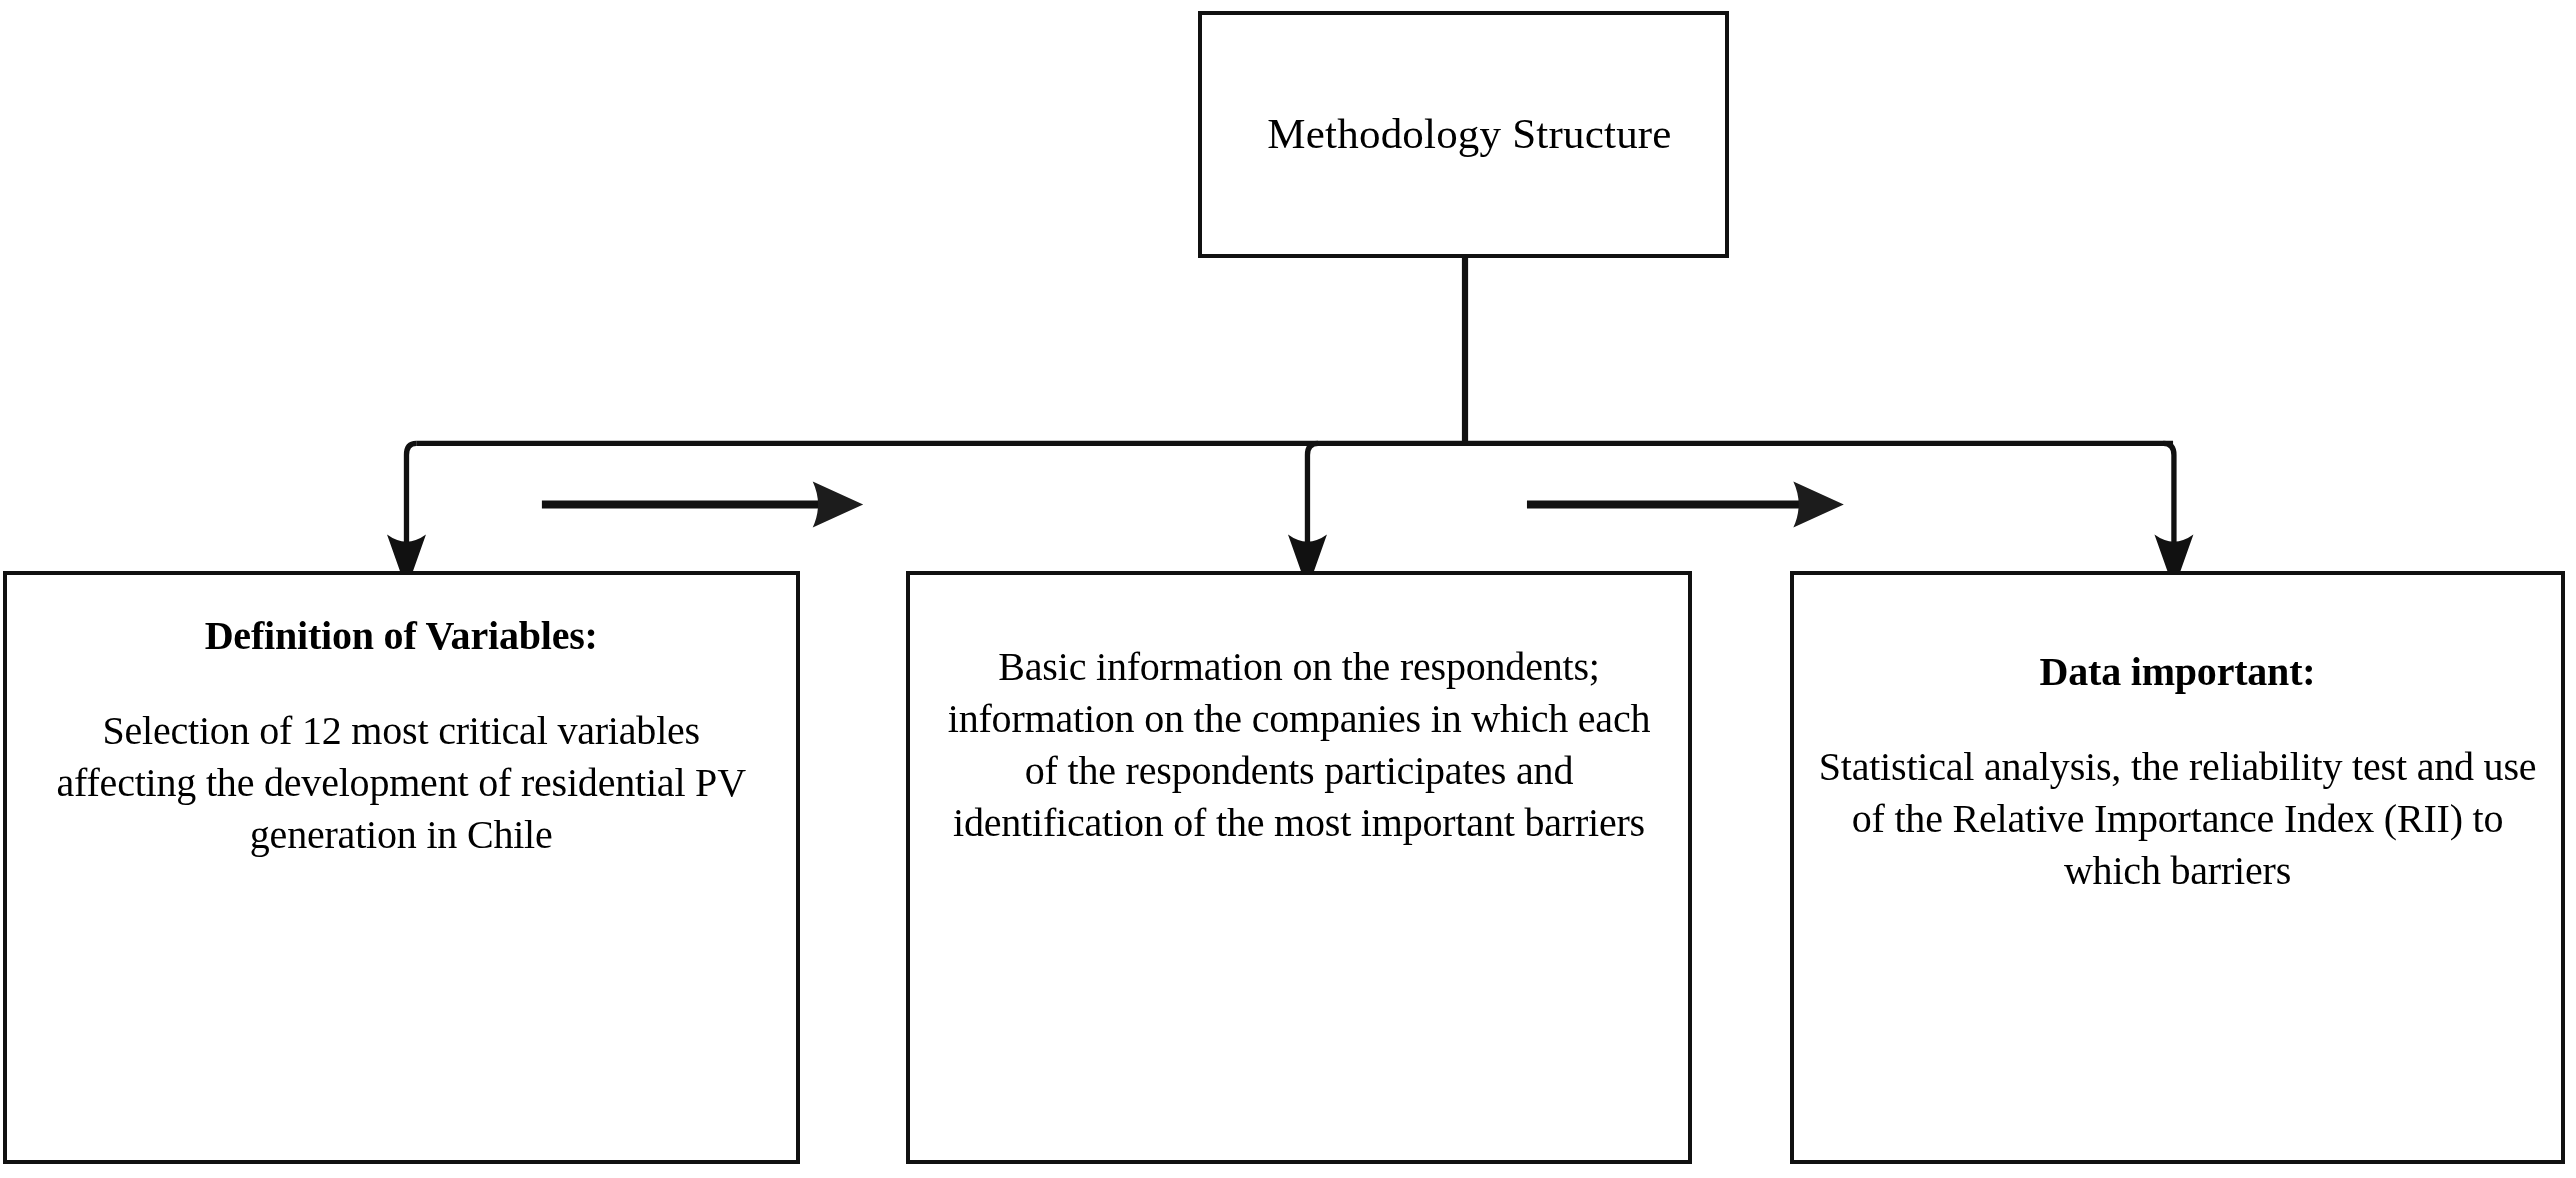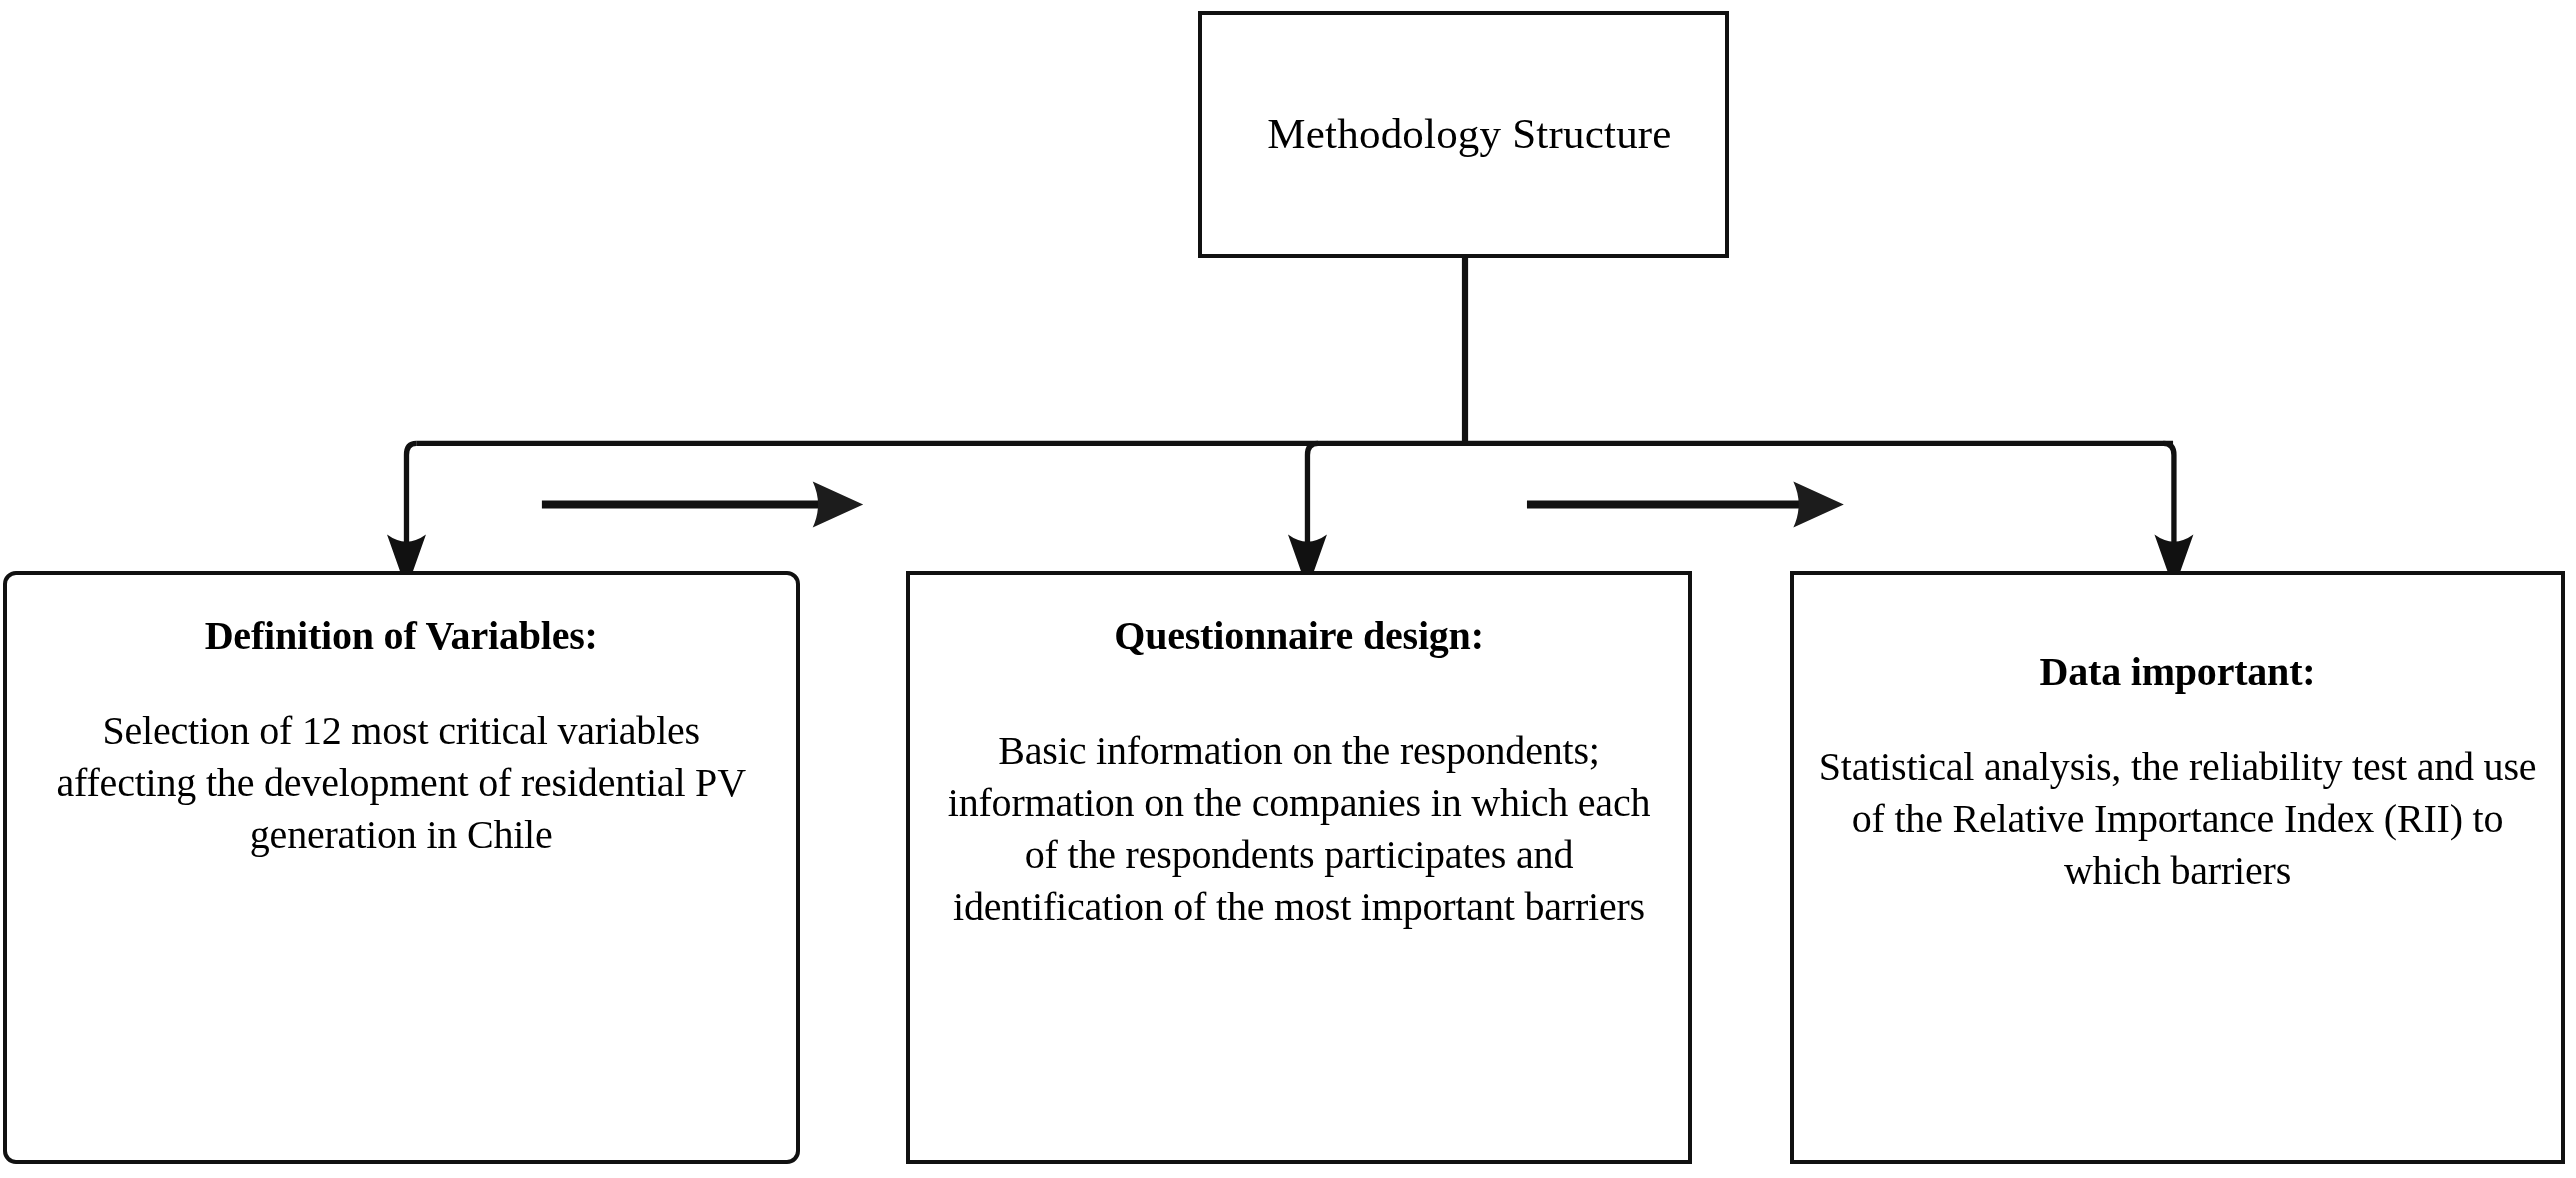--- a/index.html
+++ b/index.html
@@ -49,21 +49,21 @@
     font-weight: normal;
     letter-spacing: 0.2px;
     margin-left: 12px;
   }
   
   .leaf-box {
     top: 571px;
     height: 593px;
     padding: 0 23px;
   }
-  #node-variables-box { left: 2.7px;    width: 797px; border-radius: 13px; }
+  #node-variables-box { left: 2.7px;    width: 797px; }
   #node-questionnaire-box { left: 906px; width: 786px; }
   #node-analysis-box { left: 1790px; width: 775px; }
 
   .leaf-heading {
     font-weight: bold;
     font-size: 40px;
     line-height: 1.18;
     text-align: center;
     letter-spacing: -0.2px;
     width: 100%;
@@ -114,21 +114,20 @@
     <div class="node-title">Methodology
 Structure</div>
   </div>
 
   <div class="node-box leaf-box" id="node-variables-box">
     <div class="leaf-heading">Definition of Variables:</div>
     <div class="leaf-body">Selection of  12 most critical variables affecting the development of residential PV generation in Chile</div>
   </div>
 
   <div class="node-box leaf-box" id="node-questionnaire-box">
-    <div class="leaf-heading">Questionnaire design:</div>
     <div class="leaf-body">Basic information on the respondents; information on the companies in which each of the respondents participates and identification of the most important barriers</div>
   </div>
 
   <div class="node-box leaf-box" id="node-analysis-box">
     <div class="leaf-heading">Data important:</div>
     <div class="leaf-body">Statistical analysis, the reliability test and use of the Relative Importance Index (RII) to which barriers</div>
   </div>
 
 </div>
 

